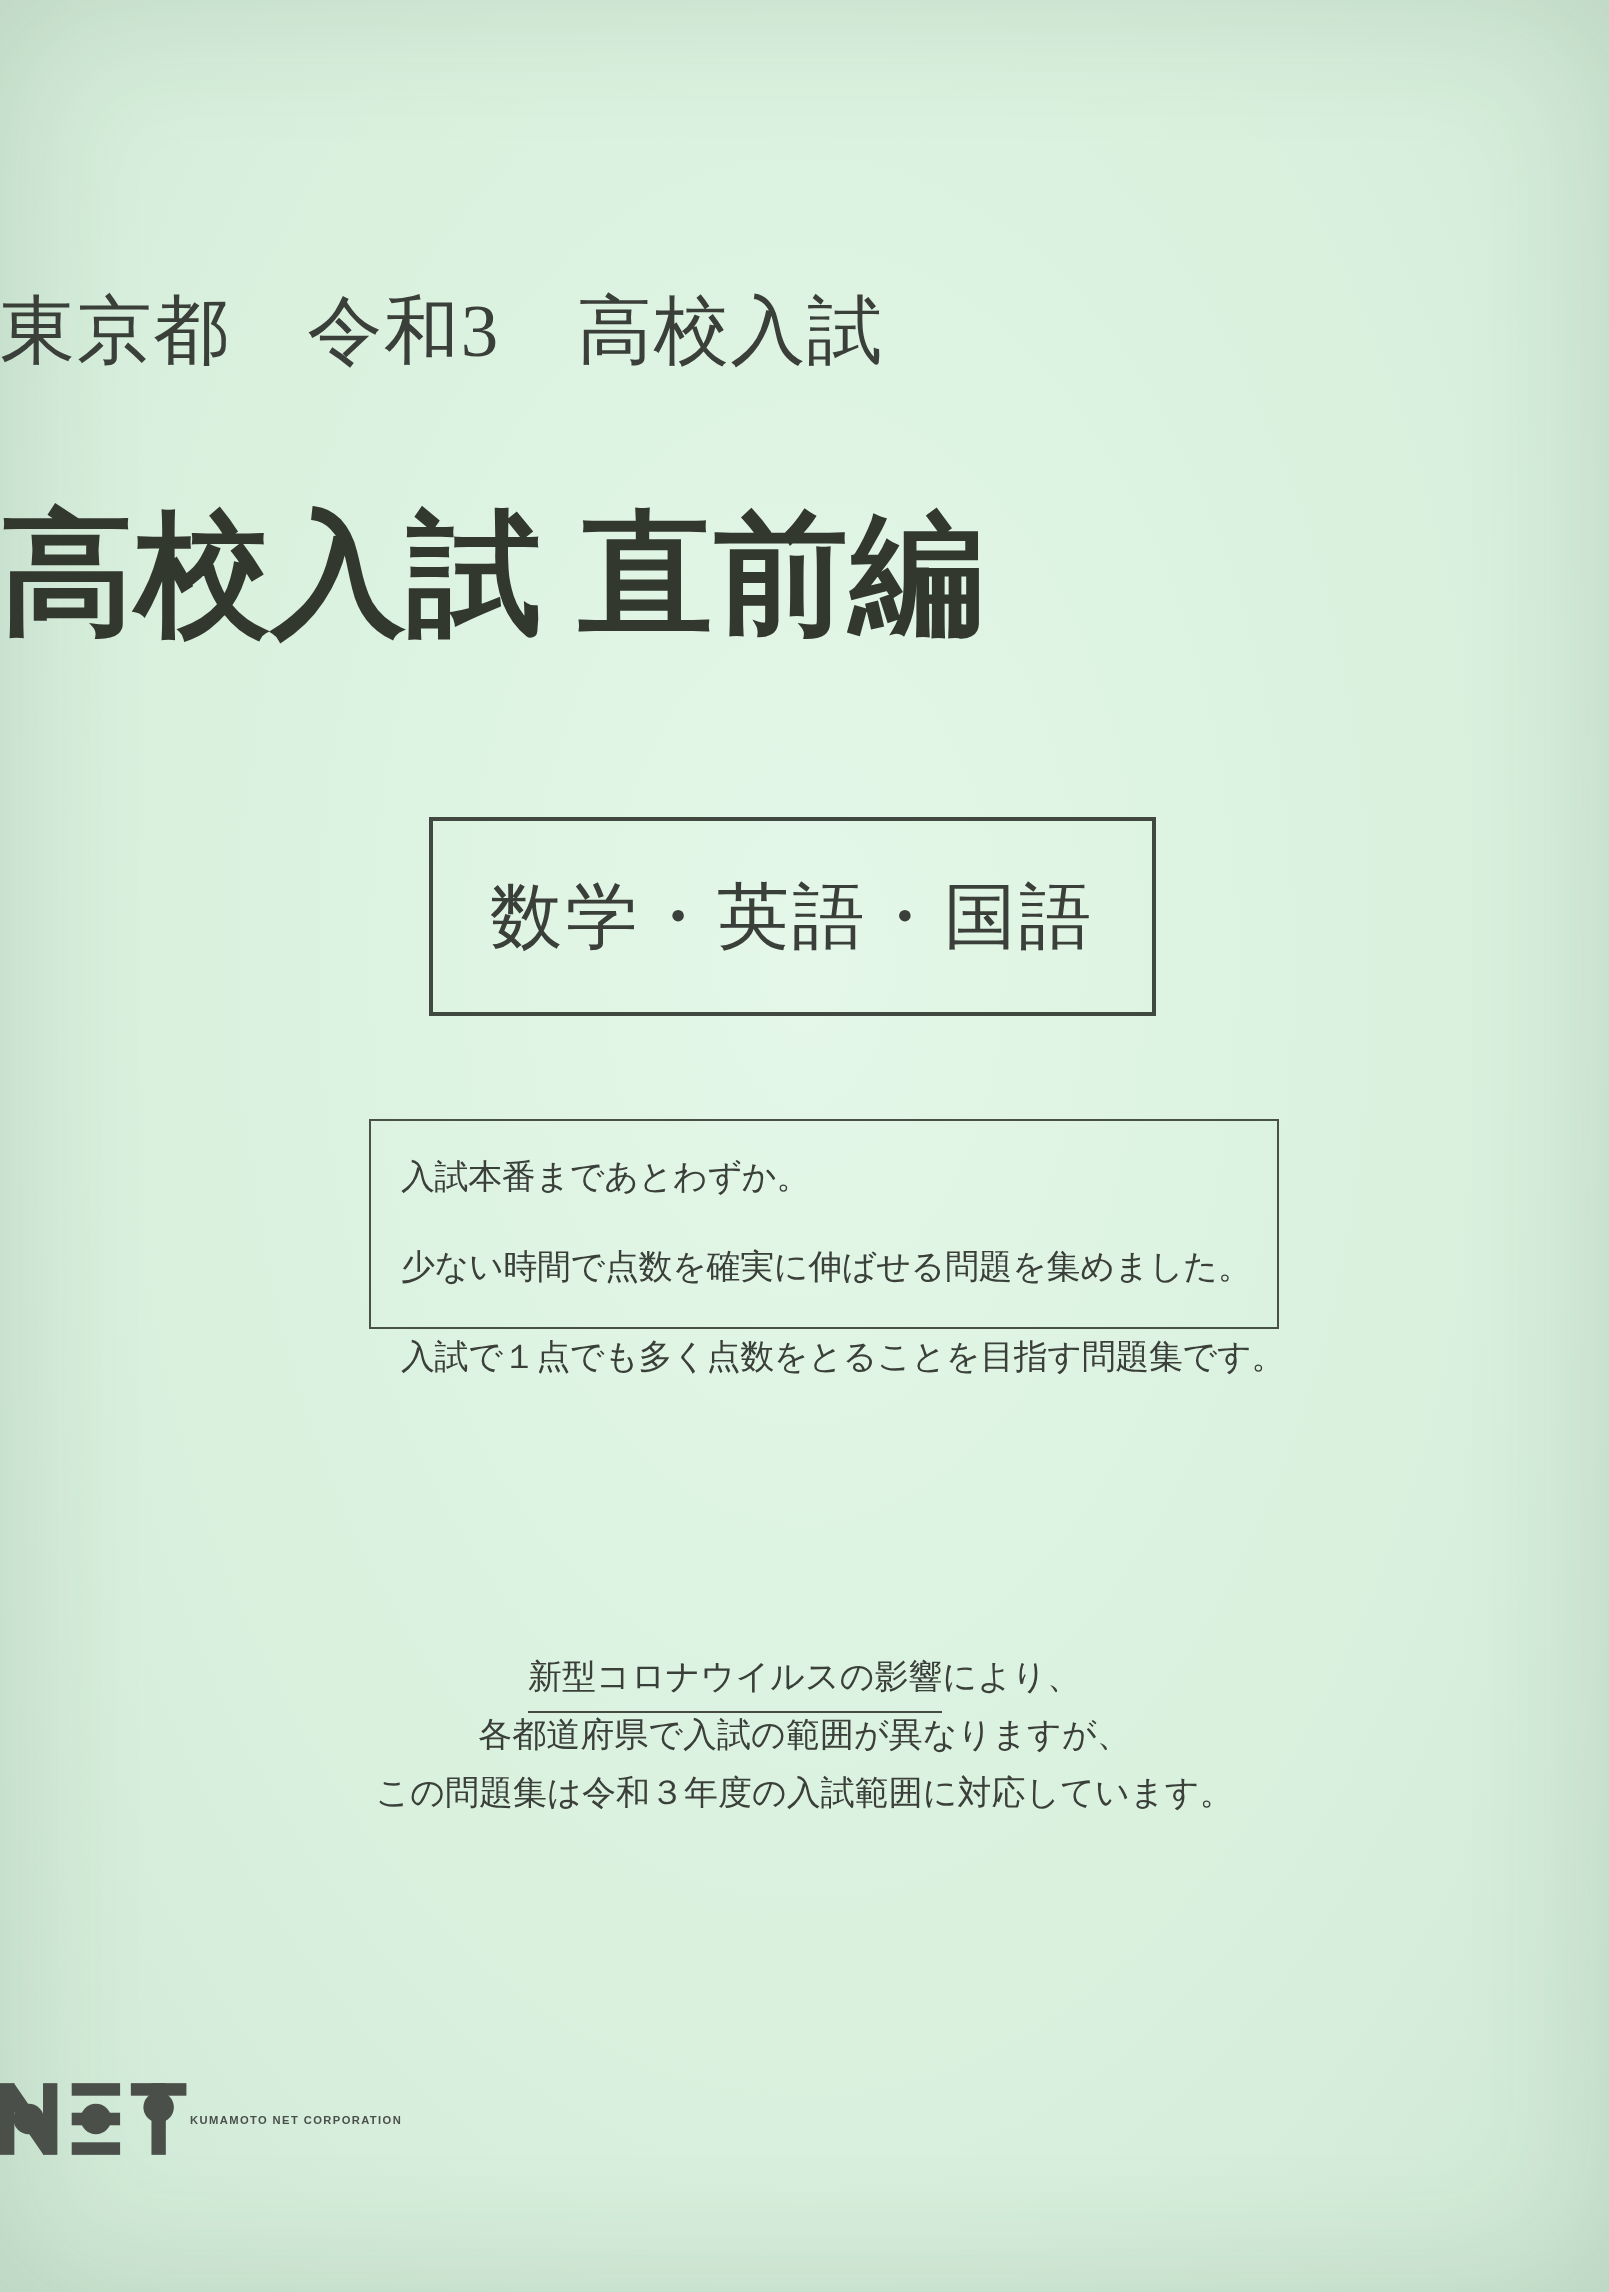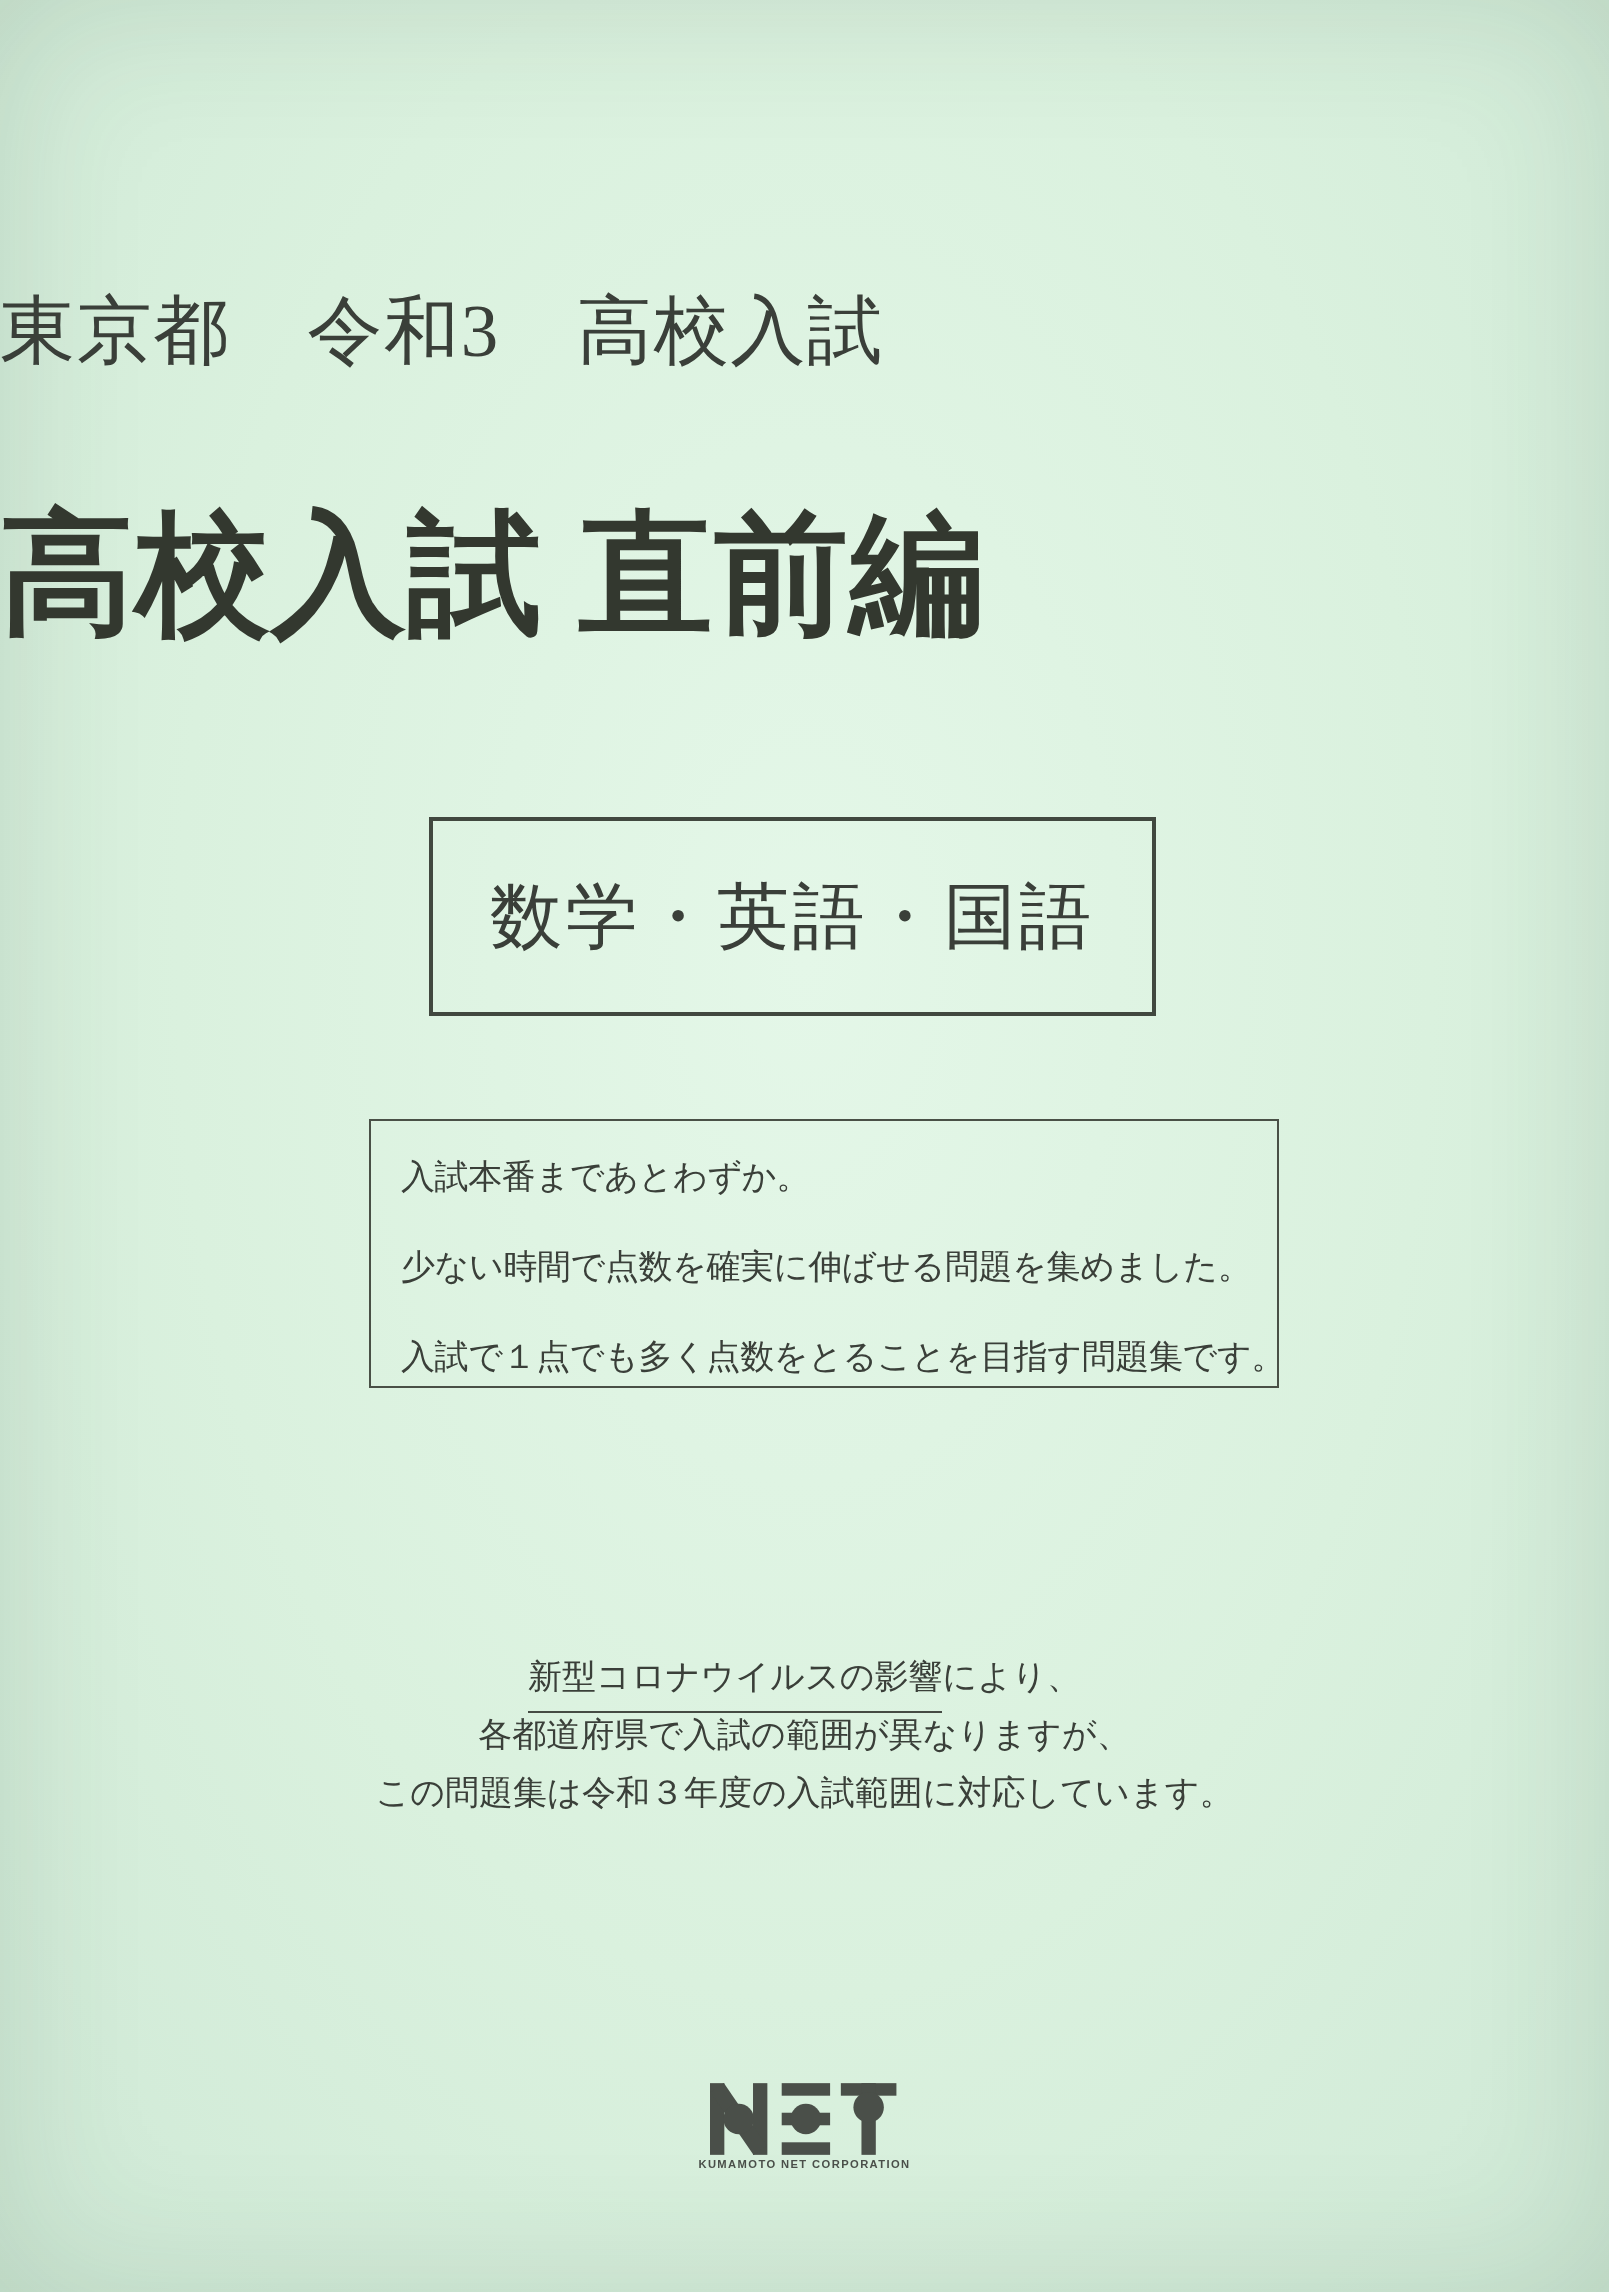--- a/index.html
+++ b/index.html
@@ -50,21 +50,21 @@
   .subject-box span {
     font-size: 72px;
     letter-spacing: 3.6px;
     white-space: nowrap;
   }
   .info-box {
     position: absolute;
     left: 369px;
     top: 1119px;
     width: 910px;
-    height: 269px;
+    height: 210px;
     border: 2.7px solid #495046;
     box-sizing: border-box;
     padding: 10.7px 0 0 30px;
   }
   .info-box p {
     margin: 0;
     font-size: 34px;
     letter-spacing: -0.4px;
     line-height: 90px;
     white-space: nowrap;
@@ -90,21 +90,20 @@
   .underlined {
     border-bottom: 2.7px solid #454b43;
     padding-bottom: 16px;
   }
   .logo {
     position: absolute;
     top: 2083px;
     left: 0;
     right: 0;
     display: flex;
-    flex-direction: column;
     align-items: center;
   }
   .logo-sub {
     font-family: "Liberation Sans", "DejaVu Sans", sans-serif;
     font-size: 11.2px;
     font-weight: 700;
     letter-spacing: 1.4px;
     color: #4a4f49;
     margin-top: 2.7px;
     white-space: nowrap;

